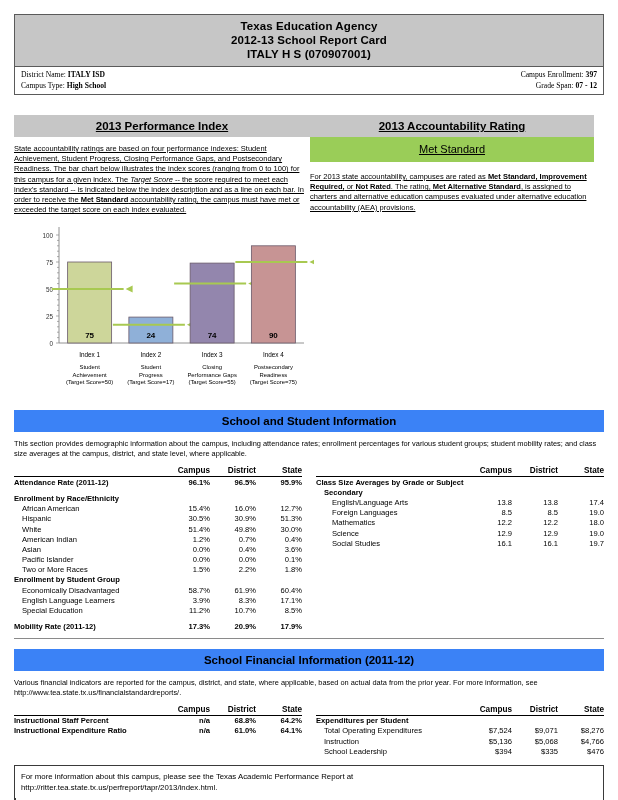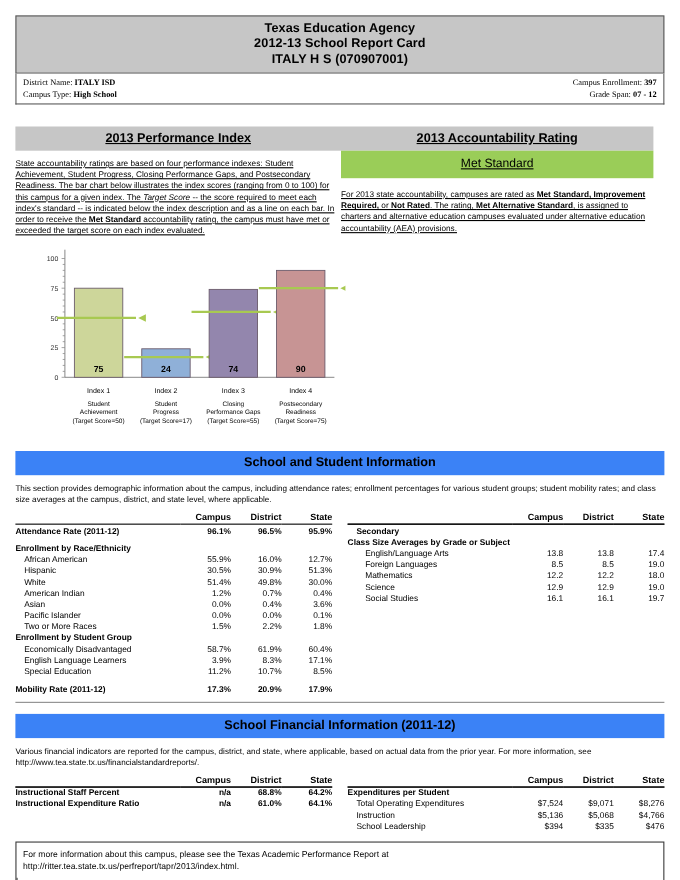--- a/index.html
+++ b/index.html
@@ -317,21 +317,21 @@
               <td colspan="4"></td>
             </tr>
             <tr class="bold">
               <td class="lbl">Enrollment by Race/Ethnicity</td>
               <td class="num"></td>
               <td class="num"></td>
               <td class="num"></td>
             </tr>
             <tr>
               <td class="lbl ind1">African American</td>
-              <td class="num">55.9%</td>
+              <td class="num">15.4%</td>
               <td class="num">16.0%</td>
               <td class="num">12.7%</td>
             </tr>
             <tr>
               <td class="lbl ind1">Hispanic</td>
               <td class="num">30.5%</td>
               <td class="num">30.9%</td>
               <td class="num">51.3%</td>
             </tr>
             <tr>
@@ -406,27 +406,27 @@
         <thead>
           <tr class="hdr-row">
             <th class="lbl"></th>
             <th>Campus</th>
             <th>District</th>
             <th>State</th>
           </tr>
         </thead>
         <tbody id="ss-right-body">
             <tr class="bold">
+              <td class="lbl">Class Size Averages by Grade or Subject</td>
+              <td class="num"></td>
+              <td class="num"></td>
+              <td class="num"></td>
+            </tr>
+            <tr class="bold">
               <td class="lbl ind1">Secondary</td>
-              <td class="num"></td>
-              <td class="num"></td>
-              <td class="num"></td>
-            </tr>
-            <tr class="bold">
-              <td class="lbl">Class Size Averages by Grade or Subject</td>
               <td class="num"></td>
               <td class="num"></td>
               <td class="num"></td>
             </tr>
             <tr>
               <td class="lbl ind2">English/Language Arts</td>
               <td class="num">13.8</td>
               <td class="num">13.8</td>
               <td class="num">17.4</td>
             </tr>

